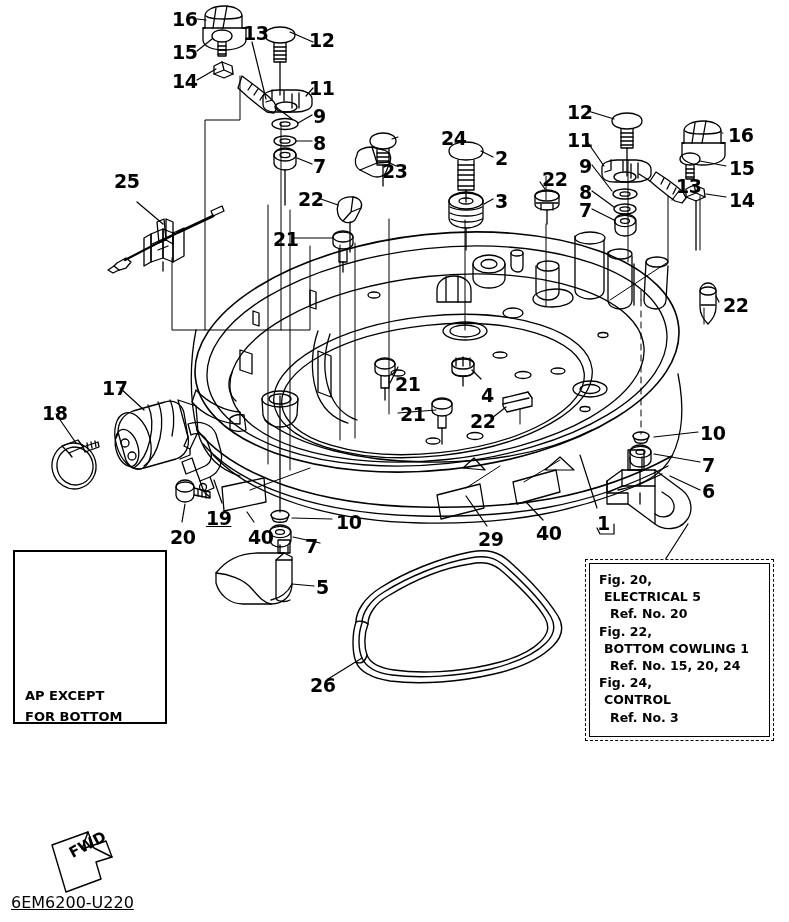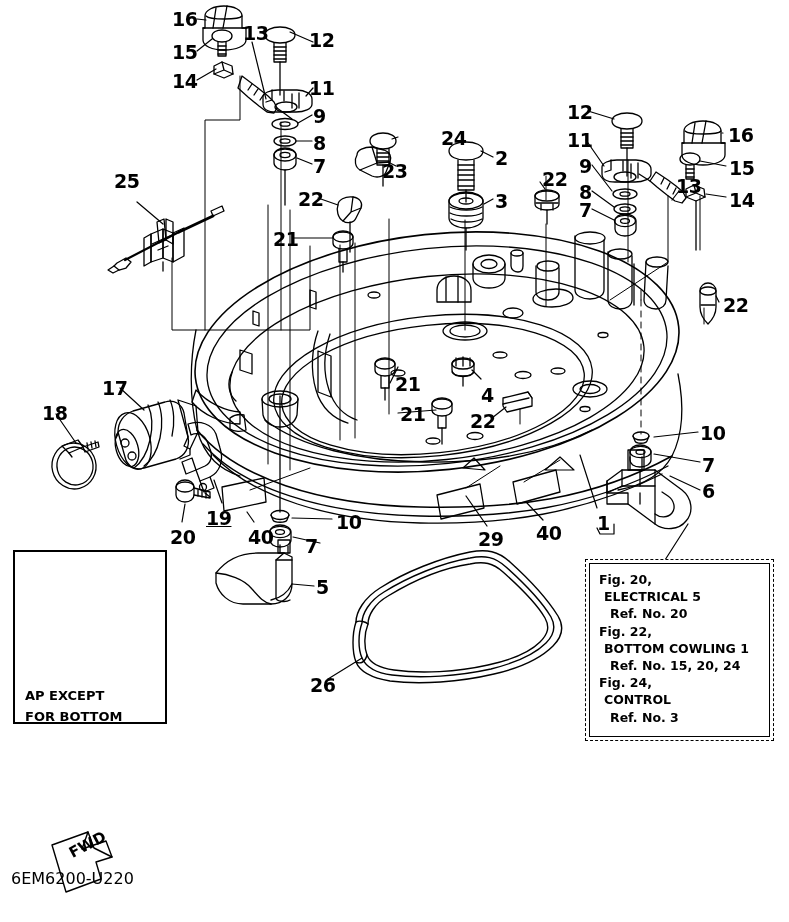--- a/index.html
+++ b/index.html
@@ -82,26 +82,27 @@
     font-weight: bold;
     font-size: 13px;
     line-height: 21px;
     color: #000;
     white-space: nowrap;
     margin-top: 12px;
   }
   .drawingno {
     position: absolute;
     left: 11px;
-    top: 869px;
+    top: 893px;
     font-family: "DejaVu Sans", sans-serif;
     font-weight: normal;
     font-size: 16px;
     color: #000;
     white-space: nowrap;
+    text-decoration: underline;
   }
   .fwd-label {
     position: absolute;
     left: 66px;
     top: 846px;
     font-family: "DejaVu Sans", sans-serif;
     font-weight: bold;
     font-size: 15px;
     color: #000;
     transform: rotate(-28deg);

